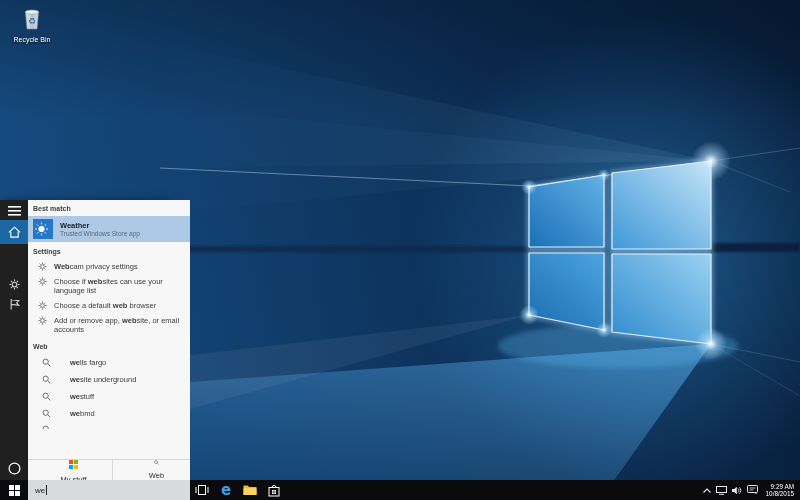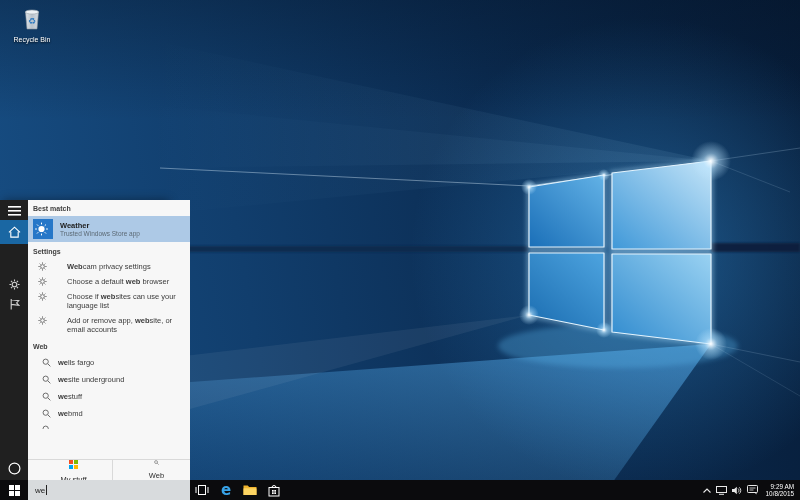--- a/index.html
+++ b/index.html
@@ -30,24 +30,24 @@
   .rail-flag{top:96px;height:16px;}
   .rail-circle{bottom:4px;height:16px;}
 
   .panel-content{position:absolute;left:28px;top:0;width:162px;height:100%;
     background:var(--panel_bg);color:#3c3c3c;overflow:hidden;}
   .section-header{font-size:7px;font-weight:bold;color:#404040;padding:6px 0 4px 5px;}
   .section-header.first{padding-top:5px;}
   .best-row{height:26px;background:var(--highlight);display:flex;align-items:center;padding-left:5px;gap:7px;}
   .best-title{font-size:7.5px;font-weight:bold;color:#1d1d1d;line-height:9px;}
   .best-sub{font-size:6.5px;color:#5c6a75;line-height:8px;}
-  .s-item{display:flex;align-items:flex-start;gap:20px;padding:3px 8px 3px 10px;
+  .s-item{display:flex;align-items:flex-start;gap:7px;padding:3px 8px 3px 10px;
           font-size:7.5px;line-height:9px;color:#3c3c3c;}
   .s-item .ic{flex:0 0 auto;margin-top:0;}
-  .w-item{height:17px;display:flex;align-items:center;gap:7px;padding-left:14px;
+  .w-item{height:17px;display:flex;align-items:center;gap:19px;padding-left:14px;
           font-size:7.5px;color:#3c3c3c;}
   .w-item.clipped{height:7px;overflow:hidden;align-items:flex-start;}
   .bold{font-weight:bold;}
   .panel-footer{position:absolute;left:0;right:0;bottom:0;height:20px;background:var(--panel_bg);
     border-top:1px solid #d9d9d9;display:flex;}
   .footer-btn{display:flex;align-items:center;gap:6px;font-size:7.5px;color:#2d2d2d;flex-direction:column;}
   .footer-mystuff{width:77px;padding-left:7px;border-right:1px solid #d9d9d9;}
   .footer-web{flex:1;padding-left:10px;}
 
   
@@ -253,28 +253,28 @@
             <svg class="ic" width="9" height="9" style="color:#6b6b6b">
               <use href="#ic-gear"></use>
             </svg>
             <span><span></span><span class="bold">Web</span><span>cam privacy settings</span></span>
           </div>
 
           <div class="s-item">
             <svg class="ic" width="9" height="9" style="color:#6b6b6b">
               <use href="#ic-gear"></use>
             </svg>
+            <span><span>Choose if </span><span class="bold">web</span><span>sites can use your language list</span></span>
+          </div>
+
+          <div class="s-item">
+            <svg class="ic" width="9" height="9" style="color:#6b6b6b">
+              <use href="#ic-gear"></use>
+            </svg>
             <span><span>Choose a default </span><span class="bold">web</span><span> browser</span></span>
-          </div>
-
-          <div class="s-item">
-            <svg class="ic" width="9" height="9" style="color:#6b6b6b">
-              <use href="#ic-gear"></use>
-            </svg>
-            <span><span>Choose if </span><span class="bold">web</span><span>sites can use your language list</span></span>
           </div>
 
           <div class="s-item">
             <svg class="ic" width="9" height="9" style="color:#6b6b6b">
               <use href="#ic-gear"></use>
             </svg>
             <span><span>Add or remove app, </span><span class="bold">web</span><span>site, or email accounts</span></span>
           </div>
         </div>
 

